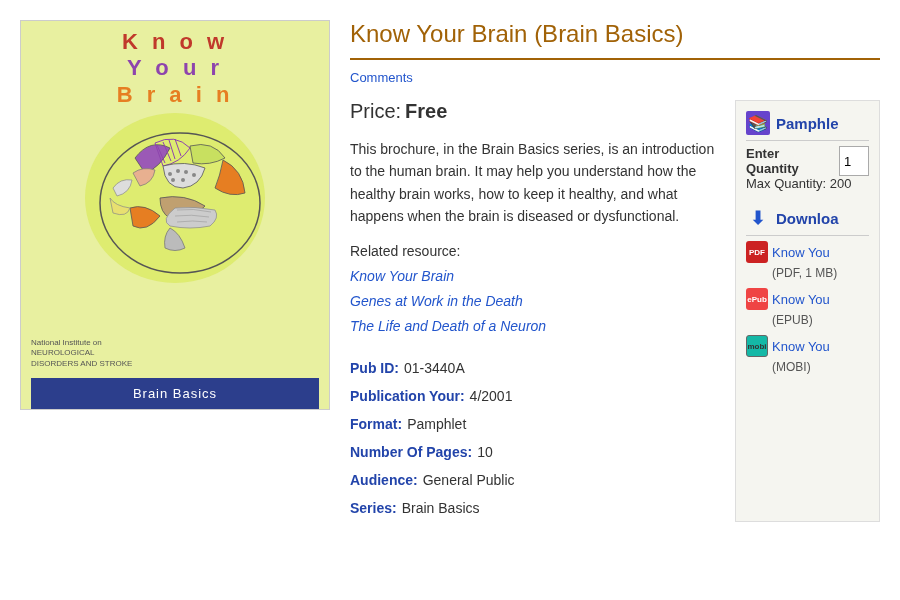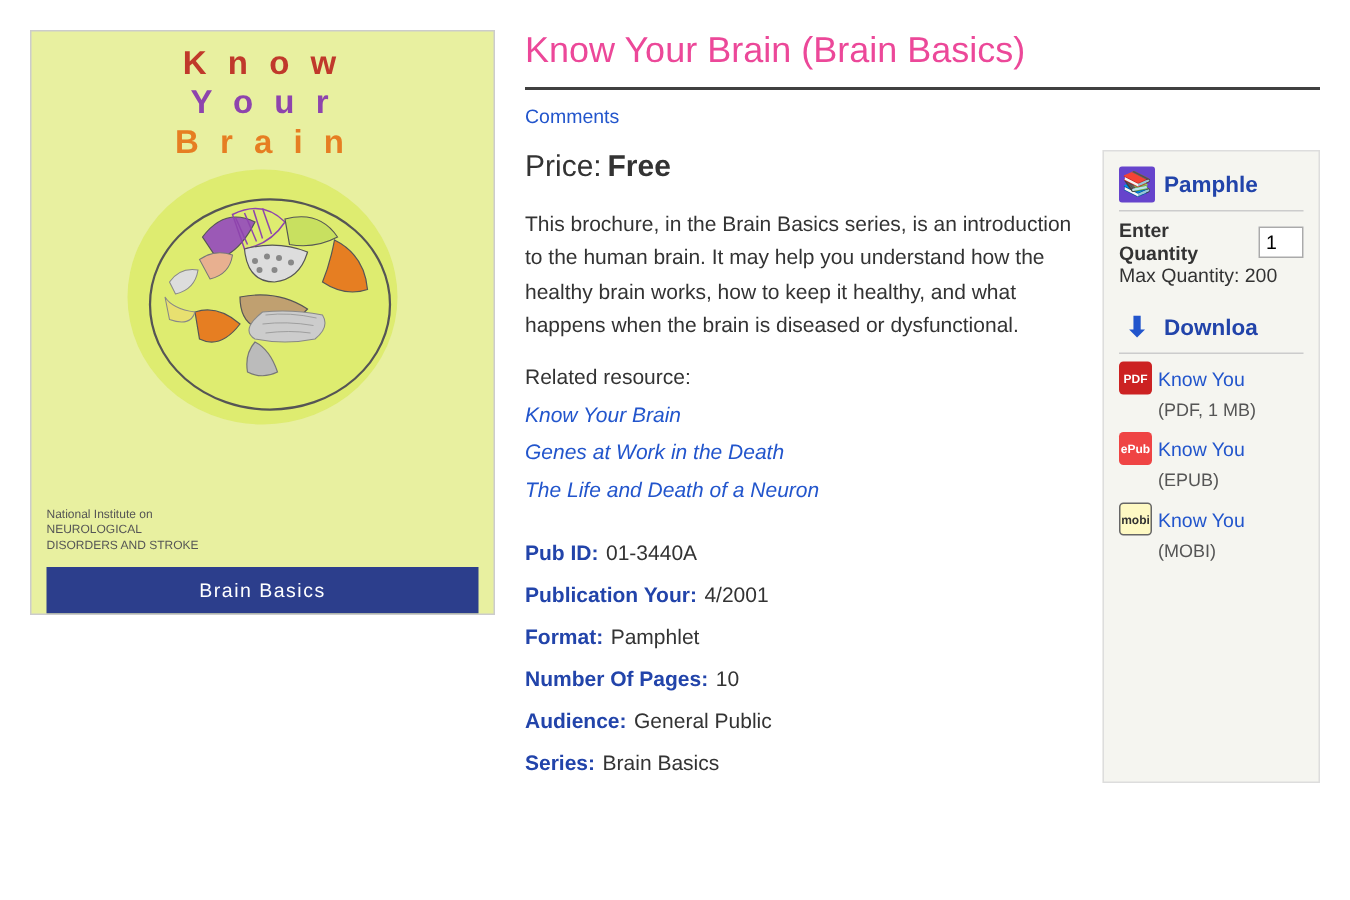--- a/index.html
+++ b/index.html
@@ -79,23 +79,23 @@
       line-height: 1.3;
     }
     .content-area {
       flex: 1;
       display: flex;
       flex-direction: column;
     }
     .page-title {
       font-size: 24px;
       font-weight: normal;
-      color: #ec4899;
+      color: #a16207;
       padding-bottom: 10px;
-      border-bottom: 2px solid #404040;
+      border-bottom: 2px solid #a16207;
       margin-bottom: 10px;
     }
     .comments-link {
       color: #2255cc;
       text-decoration: none;
       font-size: 13px;
       margin-bottom: 15px;
       display: block;
     }
     .price-section {
@@ -182,21 +182,20 @@
       border-radius: 2px;
     }
     .download-icon {
       color: #2255cc;
       font-size: 18px;
     }
     .quantity-row {
       font-size: 13px;
       font-weight: bold;
       display: flex;
-      align-items: center;
       gap: 5px;
     }
     .quantity-input {
       width: 30px;
       border: 1px solid #aaa;
       padding: 2px 4px;
       font-size: 13px;
     }
     .max-qty {
       font-size: 13px;
@@ -222,21 +221,21 @@
       display: inline-flex;
       align-items: center;
       justify-content: center;
       font-size: 8px;
       font-weight: bold;
       color: white;
       flex-shrink: 0;
     }
     .pdf-badge { background: #cc2222; }
     .epub-badge { background: #ef4444; }
-    .mobi-badge { background: #fef9c3; border: 1px solid #666; color: #333; }
+    .mobi-badge { background: #14b8a6; border: 1px solid #666; color: #333; }
     .file-meta {
       font-size: 12px;
       color: #555;
       padding-left: 26px;
     }
     .divider {
       border: none;
       border-top: 1px solid #ccc;
       margin: 5px 0;
     }

